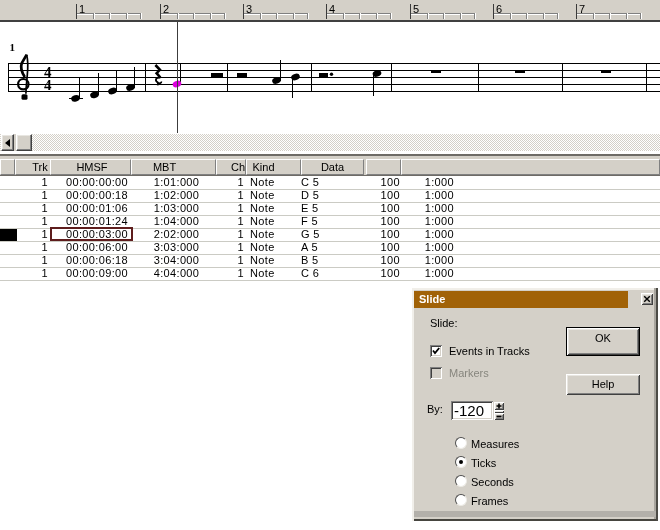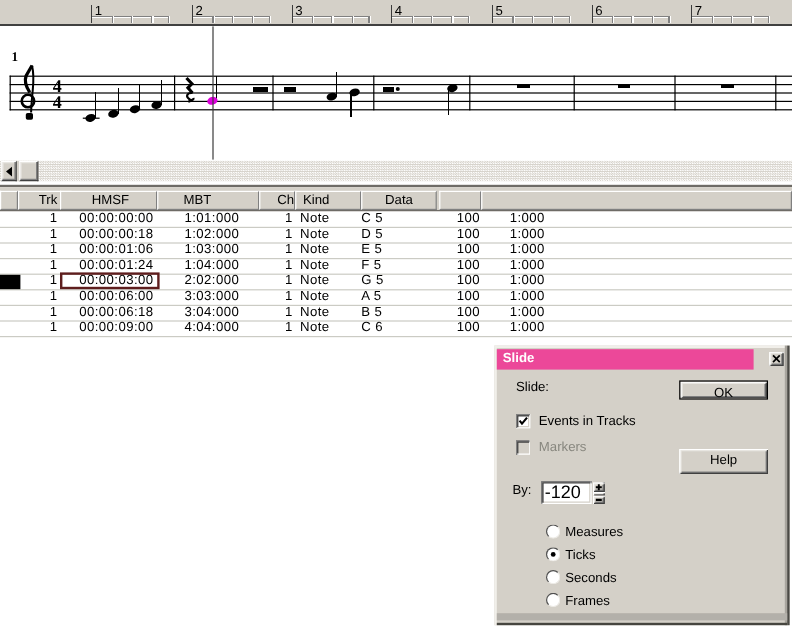--- a/index.html
+++ b/index.html
@@ -293,21 +293,21 @@
 <div class="abs" style="left:0;top:229px;width:17px;height:12px;background:#000;"></div>
 <div class="abs" style="left:50px;top:227px;width:83px;height:14px;border:2px solid #5e1d1d;box-sizing:border-box;"></div>
 
 <div class="abs" id="dlg">
   <div class="abs" style="left:0;top:0;width:246px;height:2px;background:#f1efea;"></div>
   <div class="abs" style="left:0;top:0;width:2px;height:233px;background:#f1efea;"></div>
   <div class="abs" style="left:242px;top:0;width:2px;height:233px;background:#a8a59e;"></div>
   <div class="abs" style="left:244px;top:0;width:2px;height:233px;background:#4c4b46;"></div>
   <div class="abs" style="left:2px;top:223px;width:242px;height:6px;background:#b3b0aa;"></div>
   <div class="abs" style="left:2px;top:231px;width:242px;height:2px;background:#46453f;"></div>
-  <div class="abs" style="left:2px;top:3px;width:214px;height:17px;background:#ec4899;">
+  <div class="abs" style="left:2px;top:3px;width:214px;height:17px;background:#a16207;">
     <div style="position:absolute;left:5px;top:2px;font-size:11px;font-weight:bold;color:#fff;">Slide</div>
     <div class="bevel" style="position:absolute;left:227px;top:2px;width:12px;height:12px;">
       <svg width="12" height="12" style="position:absolute;left:0;top:0">
           <path d="M3.2,3.2 L8.8,8.8 M8.8,3.2 L3.2,8.8" stroke="#000" stroke-width="1.4"></path>
         </svg>
     </div>
   </div>
   <div class="abs t11" style="left:18px;top:29px;">Slide:</div>
 
   <div class="abs" style="left:18px;top:57px;width:12px;height:12px;background:#fff;box-shadow:inset 1px 1px #808080,inset -1px -1px #fff,inset 2px 2px #404040,inset -2px -2px #d4d0c8;">
@@ -340,15 +340,15 @@
     <div class="rlab" style="top:150px;">Measures</div>
   <div class="radio" style="top:168px;">
       <div style="position:absolute;left:3px;top:3px;width:4px;height:4px;border-radius:50%;background:#000;"></div>
     </div>
     <div class="rlab" style="top:169px;">Ticks</div>
   <div class="radio" style="top:187px;"></div>
     <div class="rlab" style="top:188px;">Seconds</div>
   <div class="radio" style="top:206px;"></div>
     <div class="rlab" style="top:207px;">Frames</div>
 
-  <div class="btn" style="top:29px;height:16px;border:1px solid #000;line-height:21px;box-shadow:inset 1px 1px #fff,inset -1px -1px #404040,inset 2px 2px #e8e6e1,inset -2px -2px #808080;background:#d4d0c8;box-sizing:border-box;">OK</div>
+  <div class="btn" style="top:39px;height:29px;border:1px solid #000;line-height:21px;box-shadow:inset 1px 1px #fff,inset -1px -1px #404040,inset 2px 2px #e8e6e1,inset -2px -2px #808080;background:#d4d0c8;box-sizing:border-box;">OK</div>
   <div class="btn bevel" style="top:86px;">Help</div>
 </div>
 
 </body></html>

